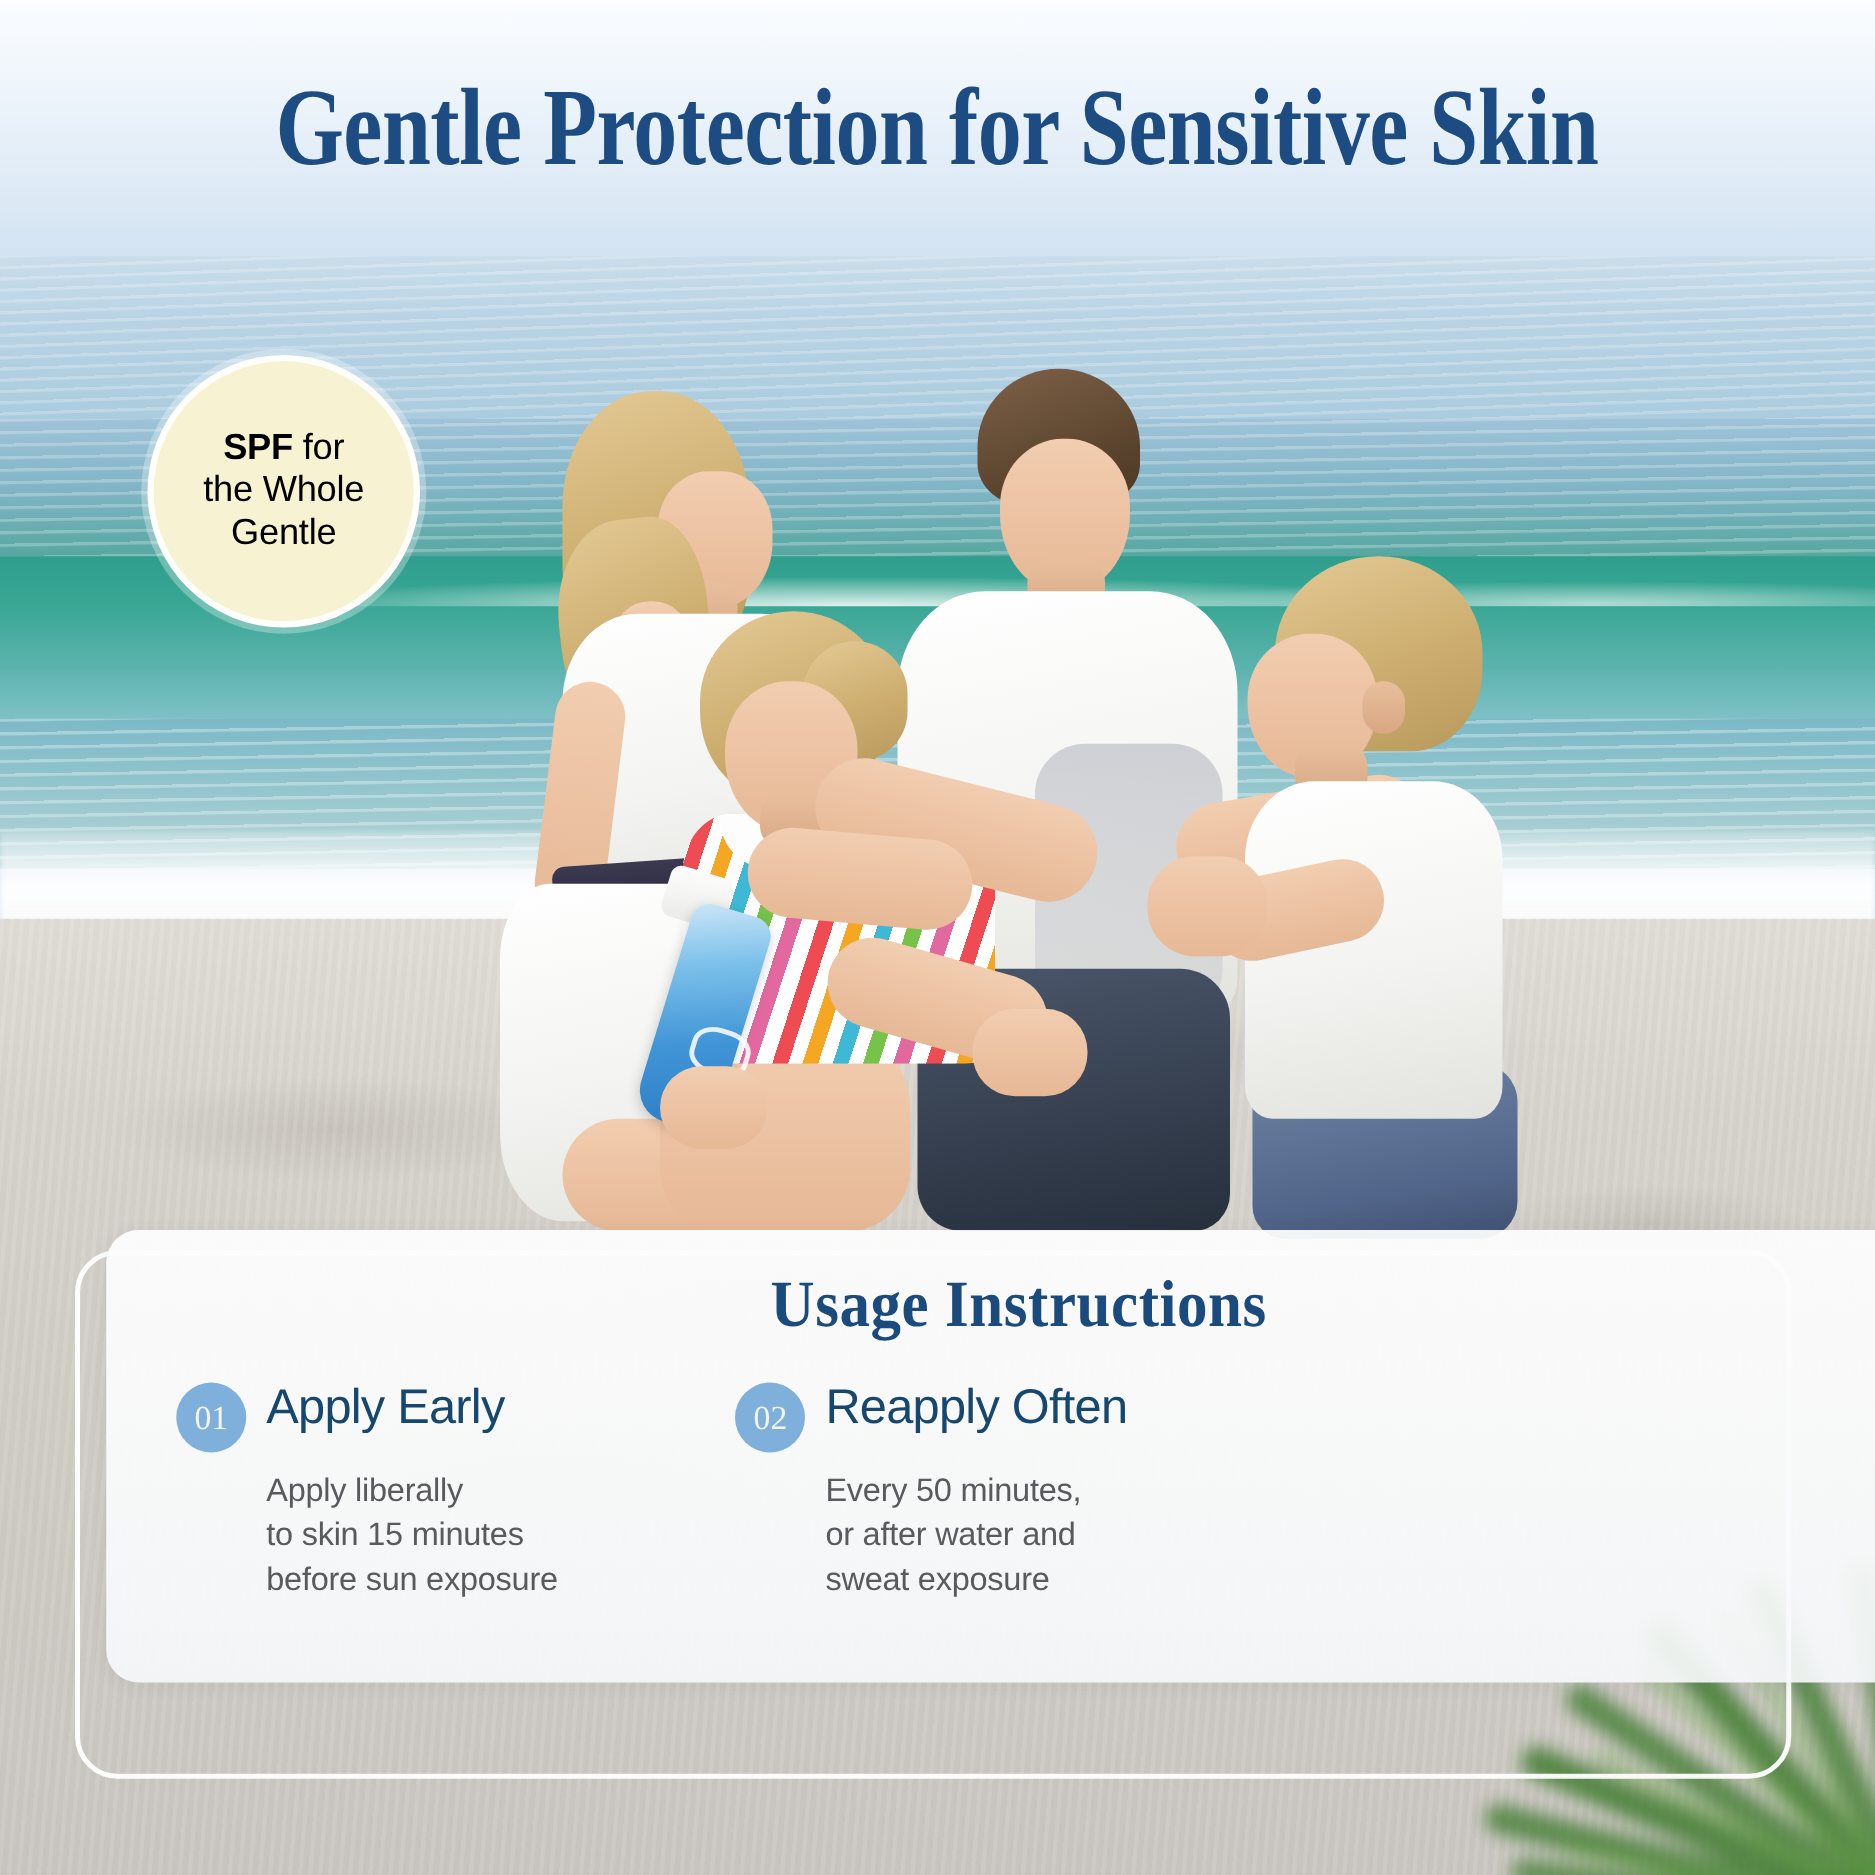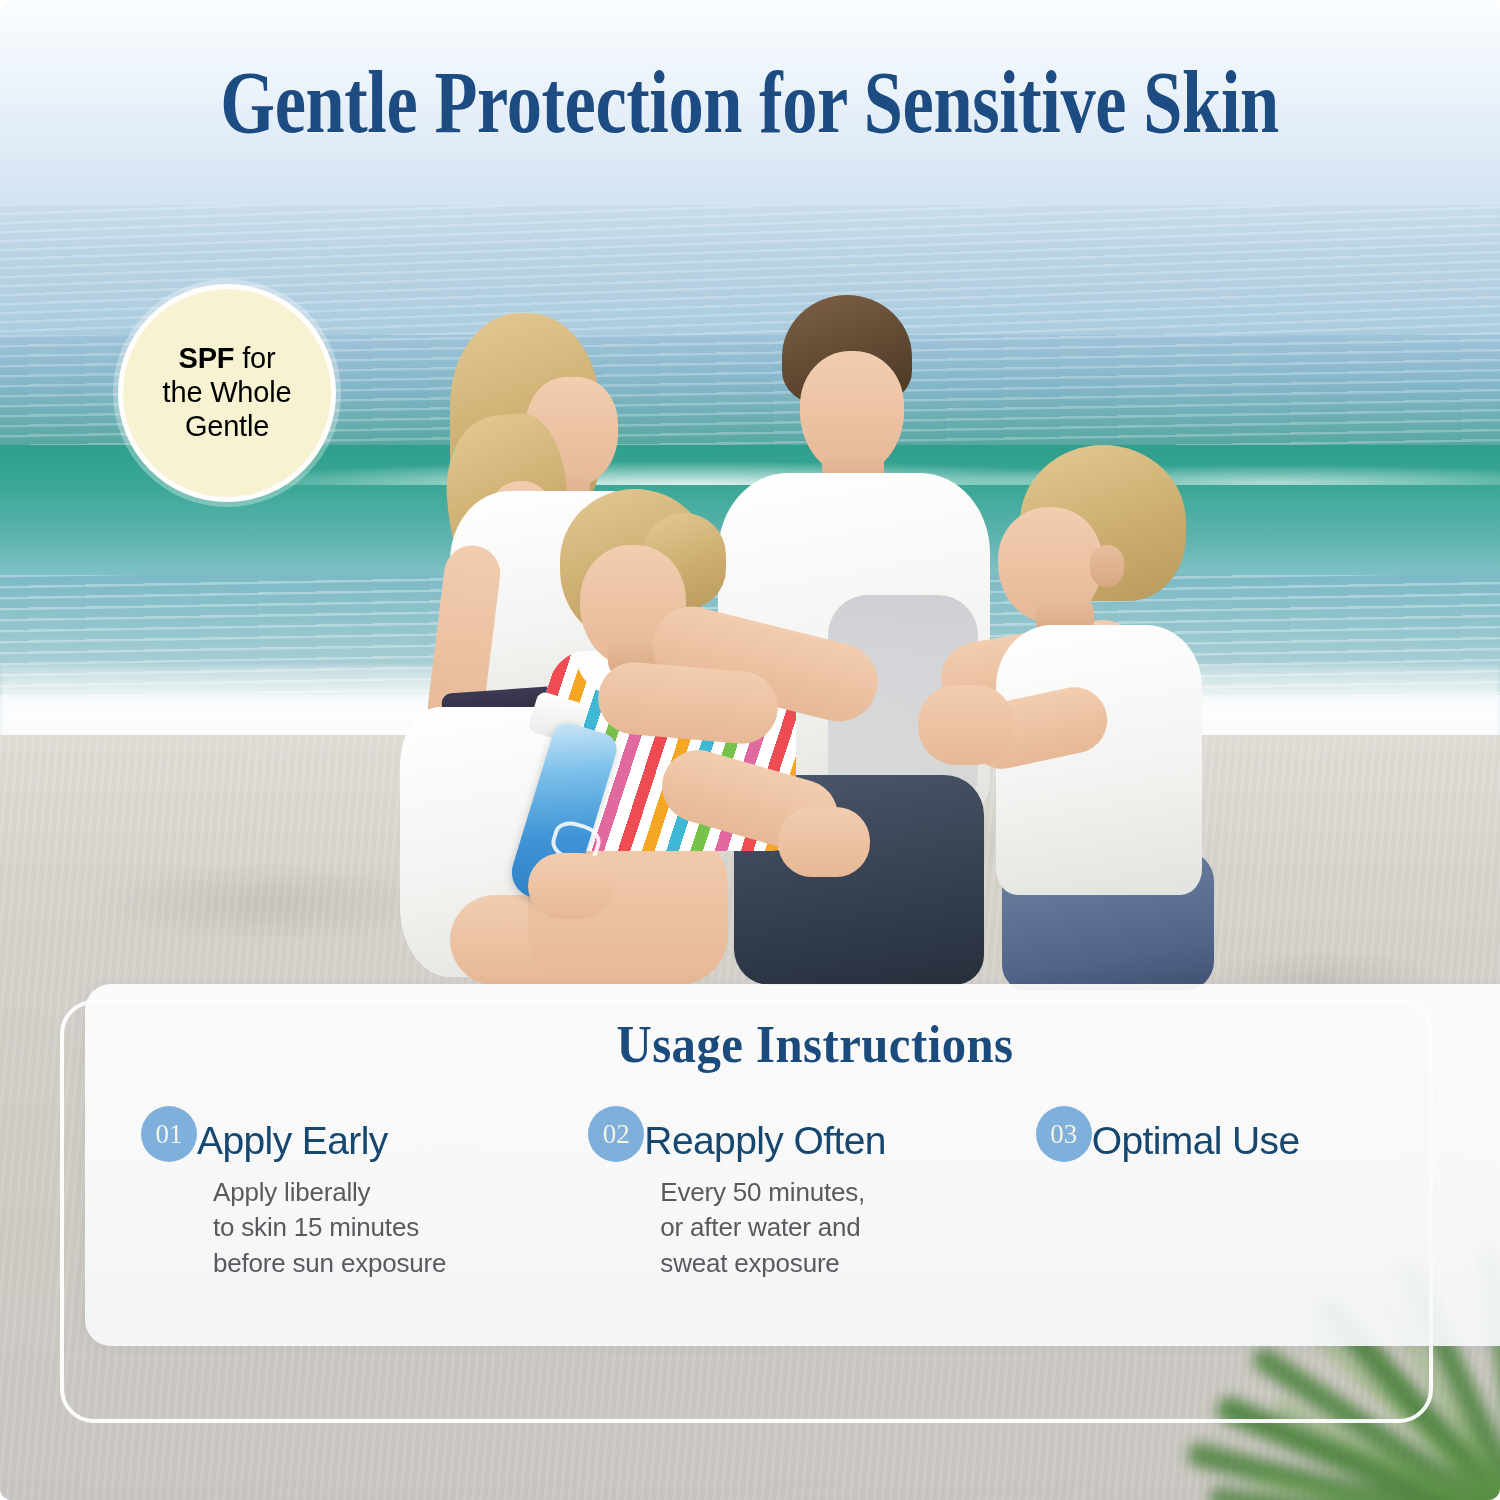--- a/index.html
+++ b/index.html
@@ -4,21 +4,20 @@
 <style>
   html,body{margin:0;padding:0;}
   body{
     width:1500px;height:1500px;overflow:hidden;
     font-family:"Liberation Sans",sans-serif;
     background:#ffffff;
   }
   .poster{
     position:relative;width:1500px;height:1500px;overflow:hidden;
     background:linear-gradient(180deg,#fdfeff 0%, #eef4fa 30%, #ccdff0 62%, #a8c6e3 100%);
-    border-radius:12px;
   }
 
   
   .header{
     position:absolute;left:0;top:0;width:1500px;height:205px;
     background:linear-gradient(180deg,#fbfdff 0%,#eaf2fa 45%,#d3e3f2 100%);
     display:flex;align-items:center;justify-content:center;
     z-index:6;
   }
   .title{
@@ -210,21 +209,21 @@
   .panel-title{
     text-align:center;margin-top:30px;
     font-family:"Liberation Serif",serif;
     font-size:53px;font-weight:700;color:#1b4b7d;
     transform:scaleX(0.92);letter-spacing:.5px;
   }
   .steps{
     display:flex;margin-top:28px;padding:0 62px 0 56px;gap:0;
   }
   .step{flex:1;padding-right:24px;}
-  .step-head{display:flex;align-items:flex-end;}
+  .step-head{display:flex;align-items:flex-start;gap:16px;}
   .num{
     flex:0 0 auto;width:56px;height:56px;border-radius:50%;
     background:#7fb0dc;
     display:flex;align-items:center;justify-content:center;
     font-family:"Liberation Serif",serif;
     font-size:27px;color:#f4f3e4;line-height:1;
     margin-top:4px;
   }
   .step-title{
     font-size:39px;font-weight:400;color:#16476f;line-height:1.05;
@@ -353,22 +352,18 @@
         <div class="step-head">
           <div class="num">02</div>
           <div class="step-title">Reapply Often</div>
         </div>
         <div class="step-body">Every 50 minutes,
 or after water and
 sweat exposure</div>
       </div>
 
       <div class="step">
-        <div class="step-head">
-          <div class="num">03</div>
-          <div class="step-title">Optimal Use</div>
-        </div>
       </div>
 
     </div>
   </div>
 
 </div>
 
 </body></html>

